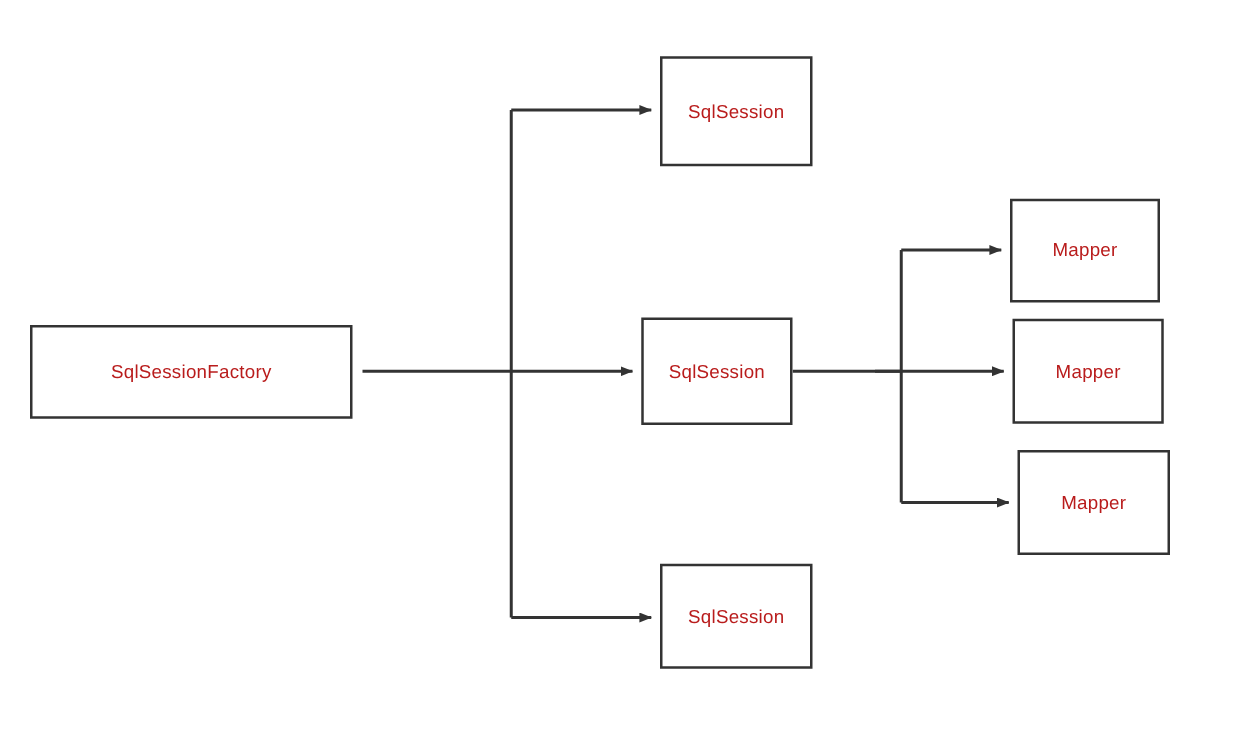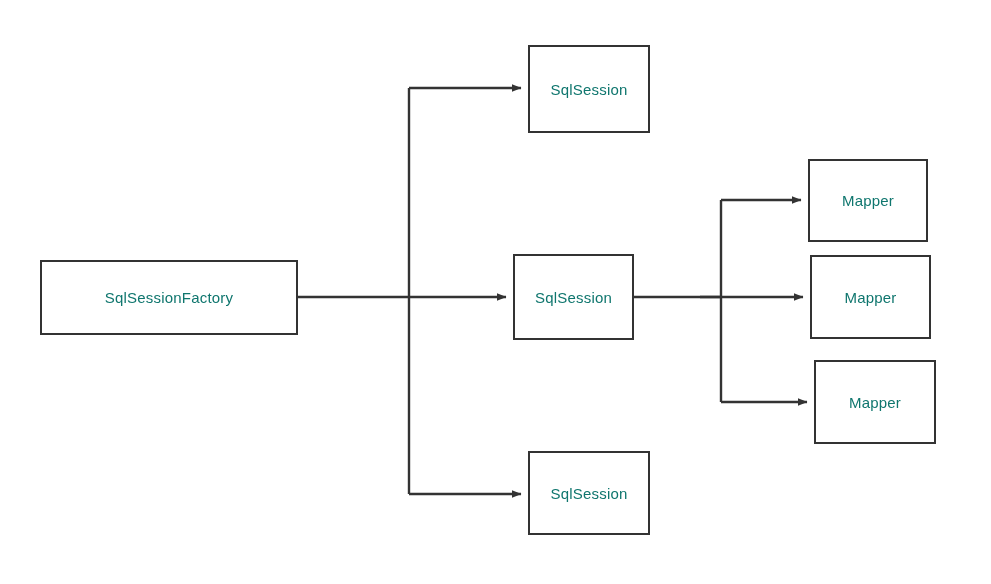--- a/index.html
+++ b/index.html
@@ -27,21 +27,21 @@
     pointer-events: none;
   }
   .node {
     position: absolute;
     box-sizing: border-box;
     background: #ffffff;
     border: 2px solid #333333;
     display: flex;
     align-items: center;
     justify-content: center;
-    color: #0f766e;
+    color: #b91c1c;
     font-size: 15px;
     font-family: "Liberation Sans", sans-serif;
     letter-spacing: 0.2px;
     white-space: nowrap;
     z-index: 2;
   }
   .node-label {
     display: block;
     line-height: 1;
   }
@@ -72,21 +72,21 @@
 
     <path d="M 721 200 L 721 402" fill="none" stroke="#333333" stroke-width="2.4"></path>
 
     <path d="M 721 200 L 801 200" fill="none" stroke="#333333" stroke-width="2.4" marker-end="url(#arrowhead)"></path>
 
     <path d="M 700 297 L 803 297" fill="none" stroke="#333333" stroke-width="2.4" marker-end="url(#arrowhead)"></path>
 
     <path d="M 721 402 L 807 402" fill="none" stroke="#333333" stroke-width="2.4" marker-end="url(#arrowhead)"></path>
   </svg>
 
-  <div class="node" id="node-sql-session-factory" style="left:40px; top:260px; width:258px; height:75px;">
+  <div class="node" id="node-sql-session-factory" style="left:24px; top:260px; width:258px; height:75px;">
     <span class="node-label">SqlSessionFactory</span>
   </div>
 
   <div class="node" id="node-sql-session-top" style="left:528px; top:45px; width:122px; height:88px;">
     <span class="node-label">SqlSession</span>
   </div>
 
   <div class="node" id="node-sql-session-middle" style="left:513px; top:254px; width:121px; height:86px;">
     <span class="node-label">SqlSession</span>
   </div>

